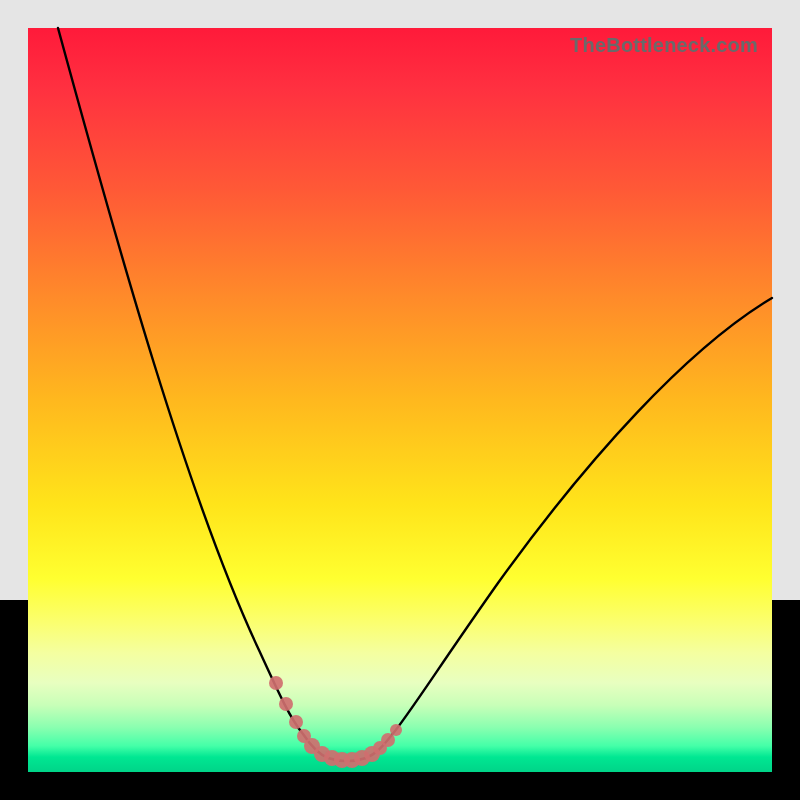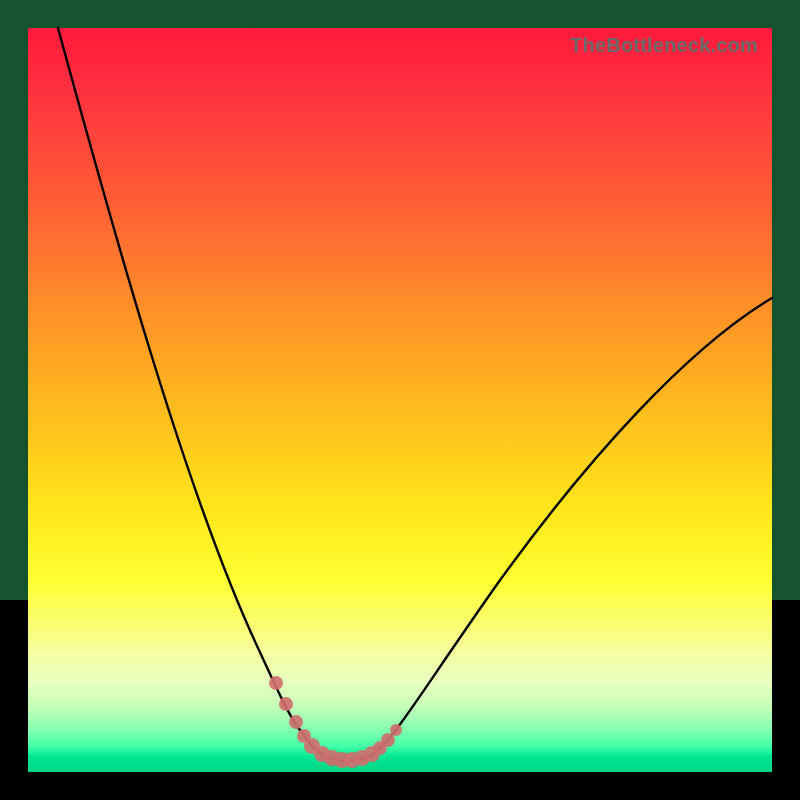--- a/index.html
+++ b/index.html
@@ -1,20 +1,20 @@
 <!DOCTYPE html>
 <html><head>
 <meta charset="utf-8">
 <style>
   * { margin: 0; padding: 0; box-sizing: border-box; }
   html, body { width: 800px; height: 800px; overflow: hidden; background: #000; }
   .frame {
     width: 800px;
     height: 600px;
-    background: #14532d;
+    background: #e5e5e5;
     position: relative;
   }
   .plot-area {
     position: absolute;
     left: 28px;
     top: 28px;
     width: 744px;
     height: 744px;
     background: linear-gradient(to bottom,
       #ff1a3a 0%,

